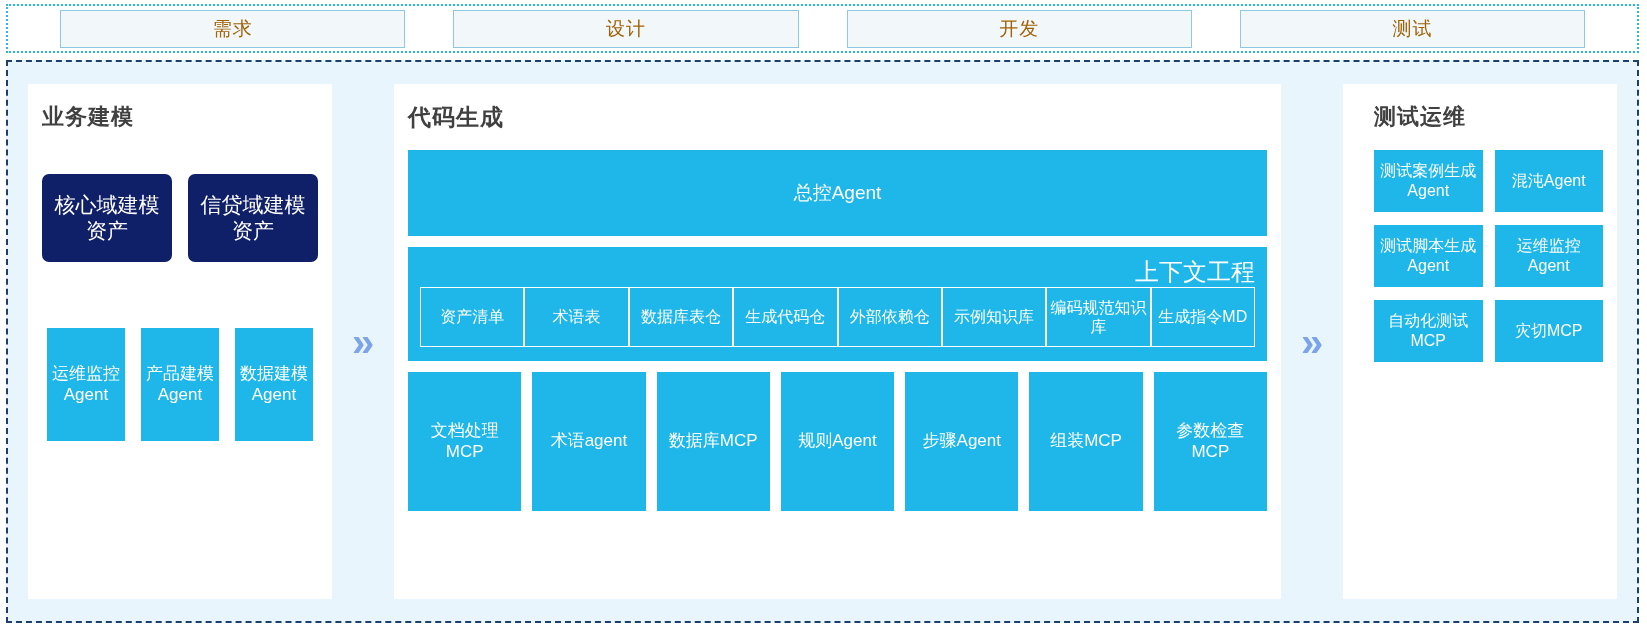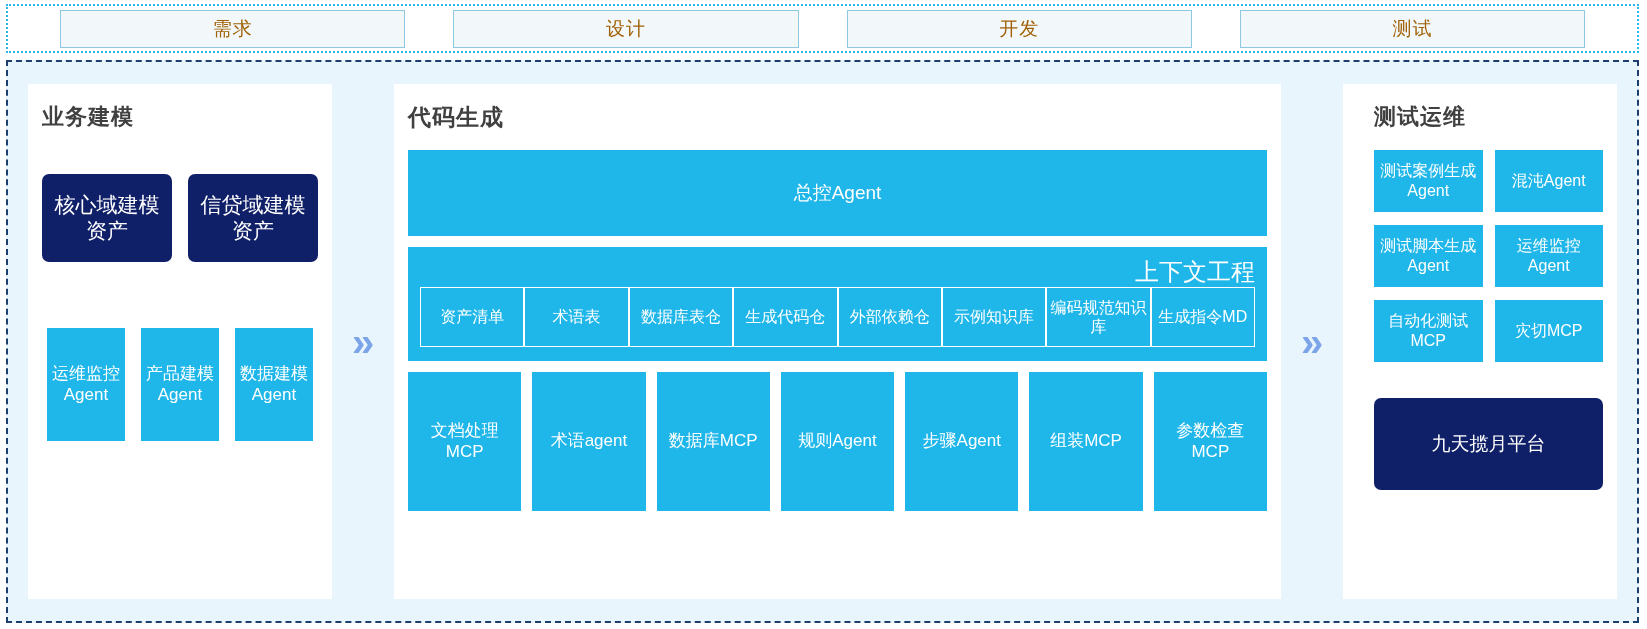--- a/index.html
+++ b/index.html
@@ -275,16 +275,15 @@
 
     <div class="rp-grid">
       <div class="card card-cyan rp-card">测试案例生成Agent</div>
       <div class="card card-cyan rp-card">混沌Agent</div>
       <div class="card card-cyan rp-card">测试脚本生成Agent</div>
       <div class="card card-cyan rp-card">运维监控Agent</div>
       <div class="card card-cyan rp-card">自动化测试MCP</div>
       <div class="card card-cyan rp-card">灾切MCP</div>
     </div>
 
-    <div class="card card-navy platform-card">九天揽月平台</div>
   </div>
 
 </div>
 
 </body></html>

